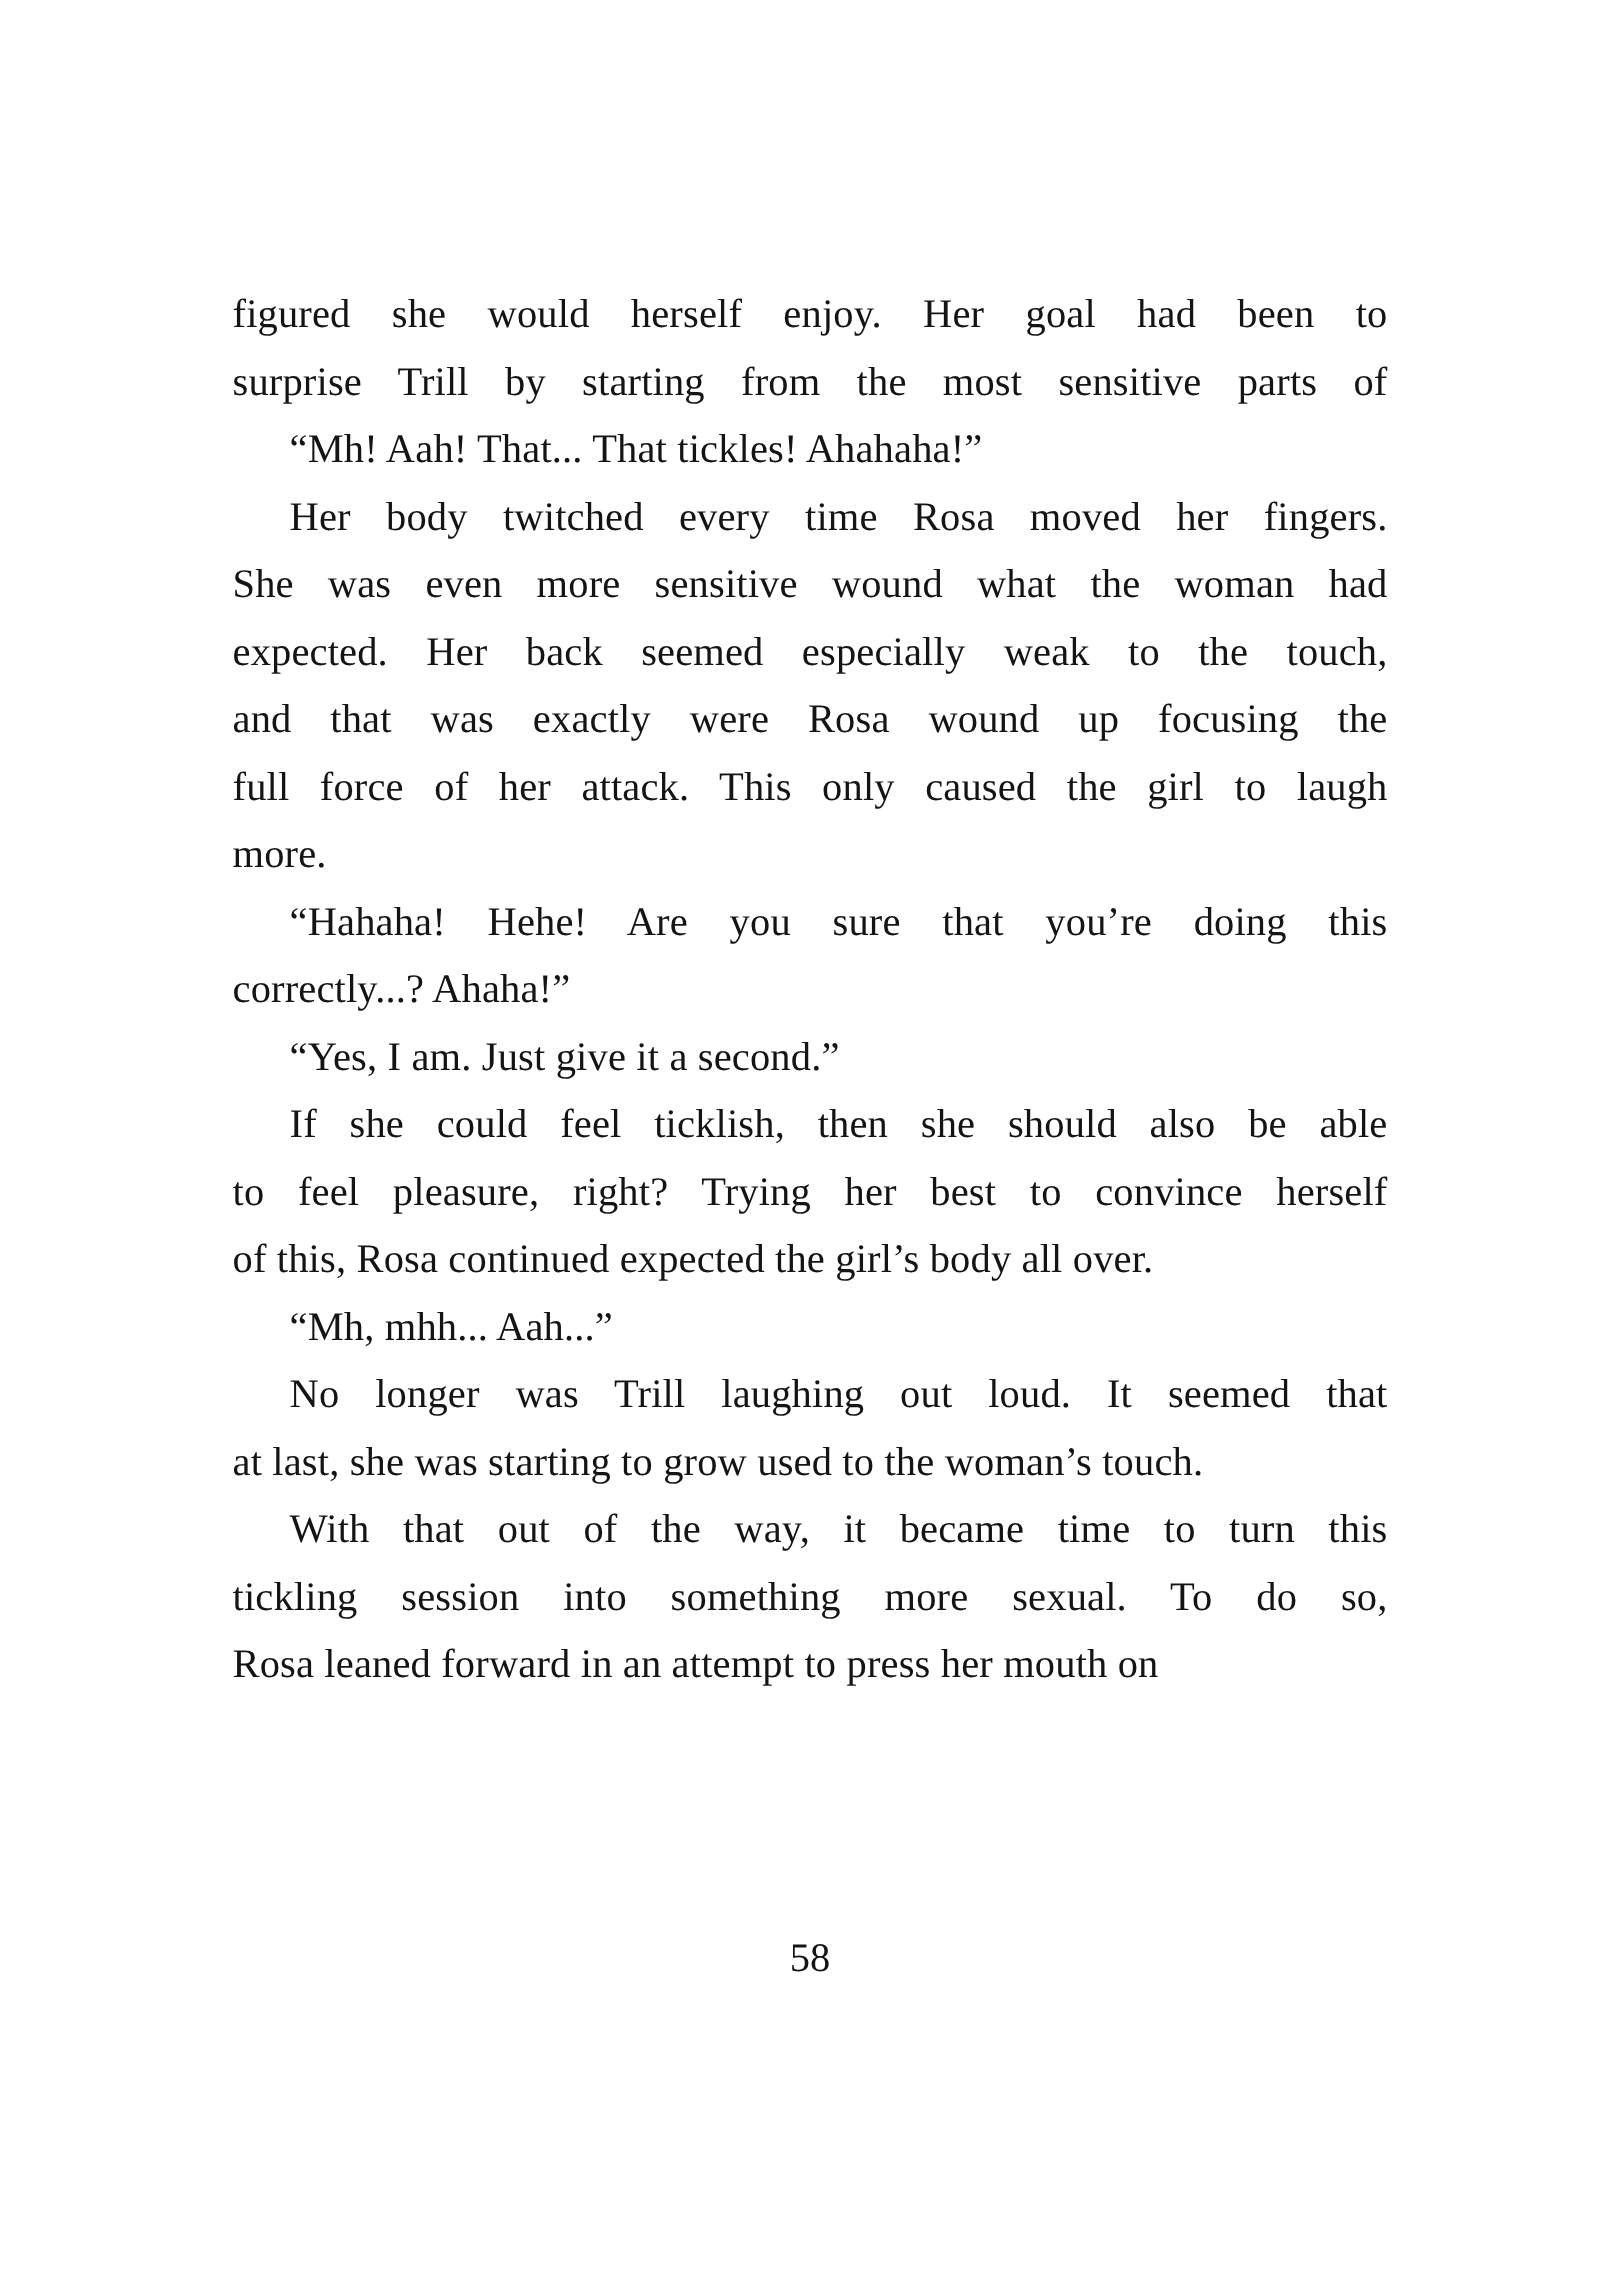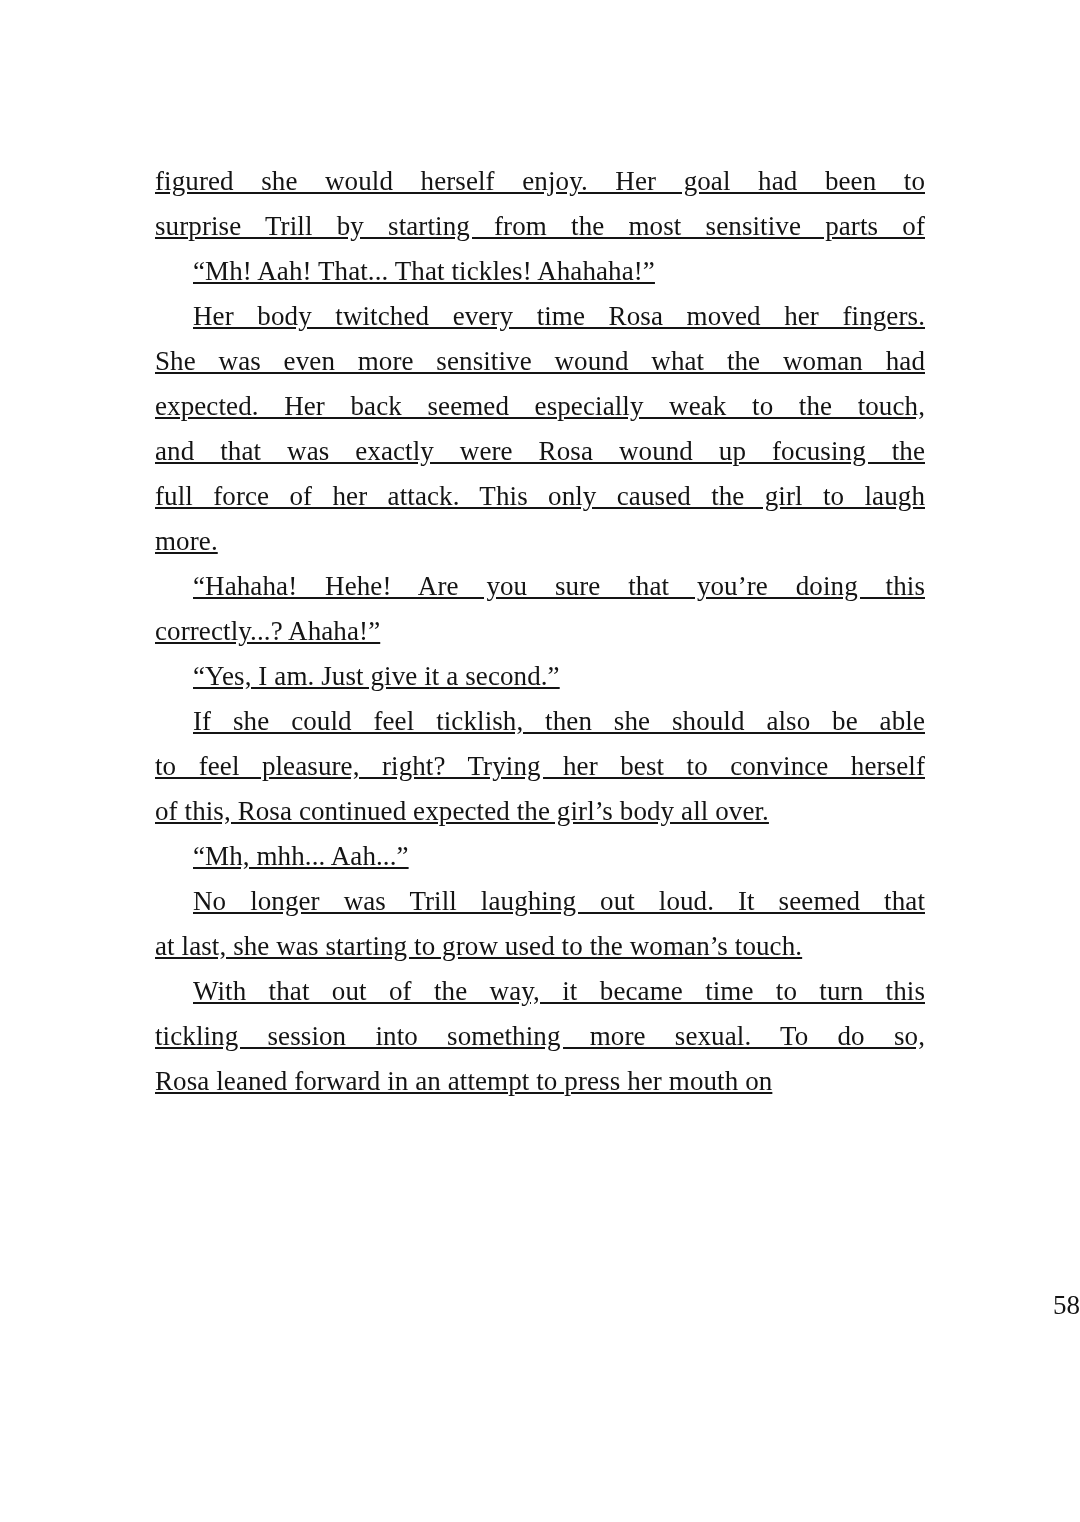--- a/index.html
+++ b/index.html
@@ -16,46 +16,45 @@
     overflow: hidden;
   }
   .page {
     position: absolute;
     inset: 0;
     background: #ffffff;
   }
   .page-text {
     position: absolute;
     left: 155px;
-    top: 159px;
+    top: 187px;
     width: 770px;
     font-size: 27px;
     line-height: 45px;
     letter-spacing: 0.1px;
-    text-decoration: underline;
   }
   .line {
     text-align: justify;
     text-align-last: justify;
     white-space: nowrap;
   }
   .line.last {
     text-align: left;
     text-align-last: left;
   }
   .line.indent {
     text-indent: 38px;
     text-align: right;
   }
   .page-number {
     position: absolute;
     left: 0;
     top: 1283px;
     width: 1080px;
-    text-align: right;
+    text-align: center;
     font-size: 27px;
     line-height: 45px;
   }
 </style>
 </head>
 <body>
 
 <div class="page">
   <div class="page-text">
       <div class="line">figured she would herself enjoy.  Her goal had been to</div>

